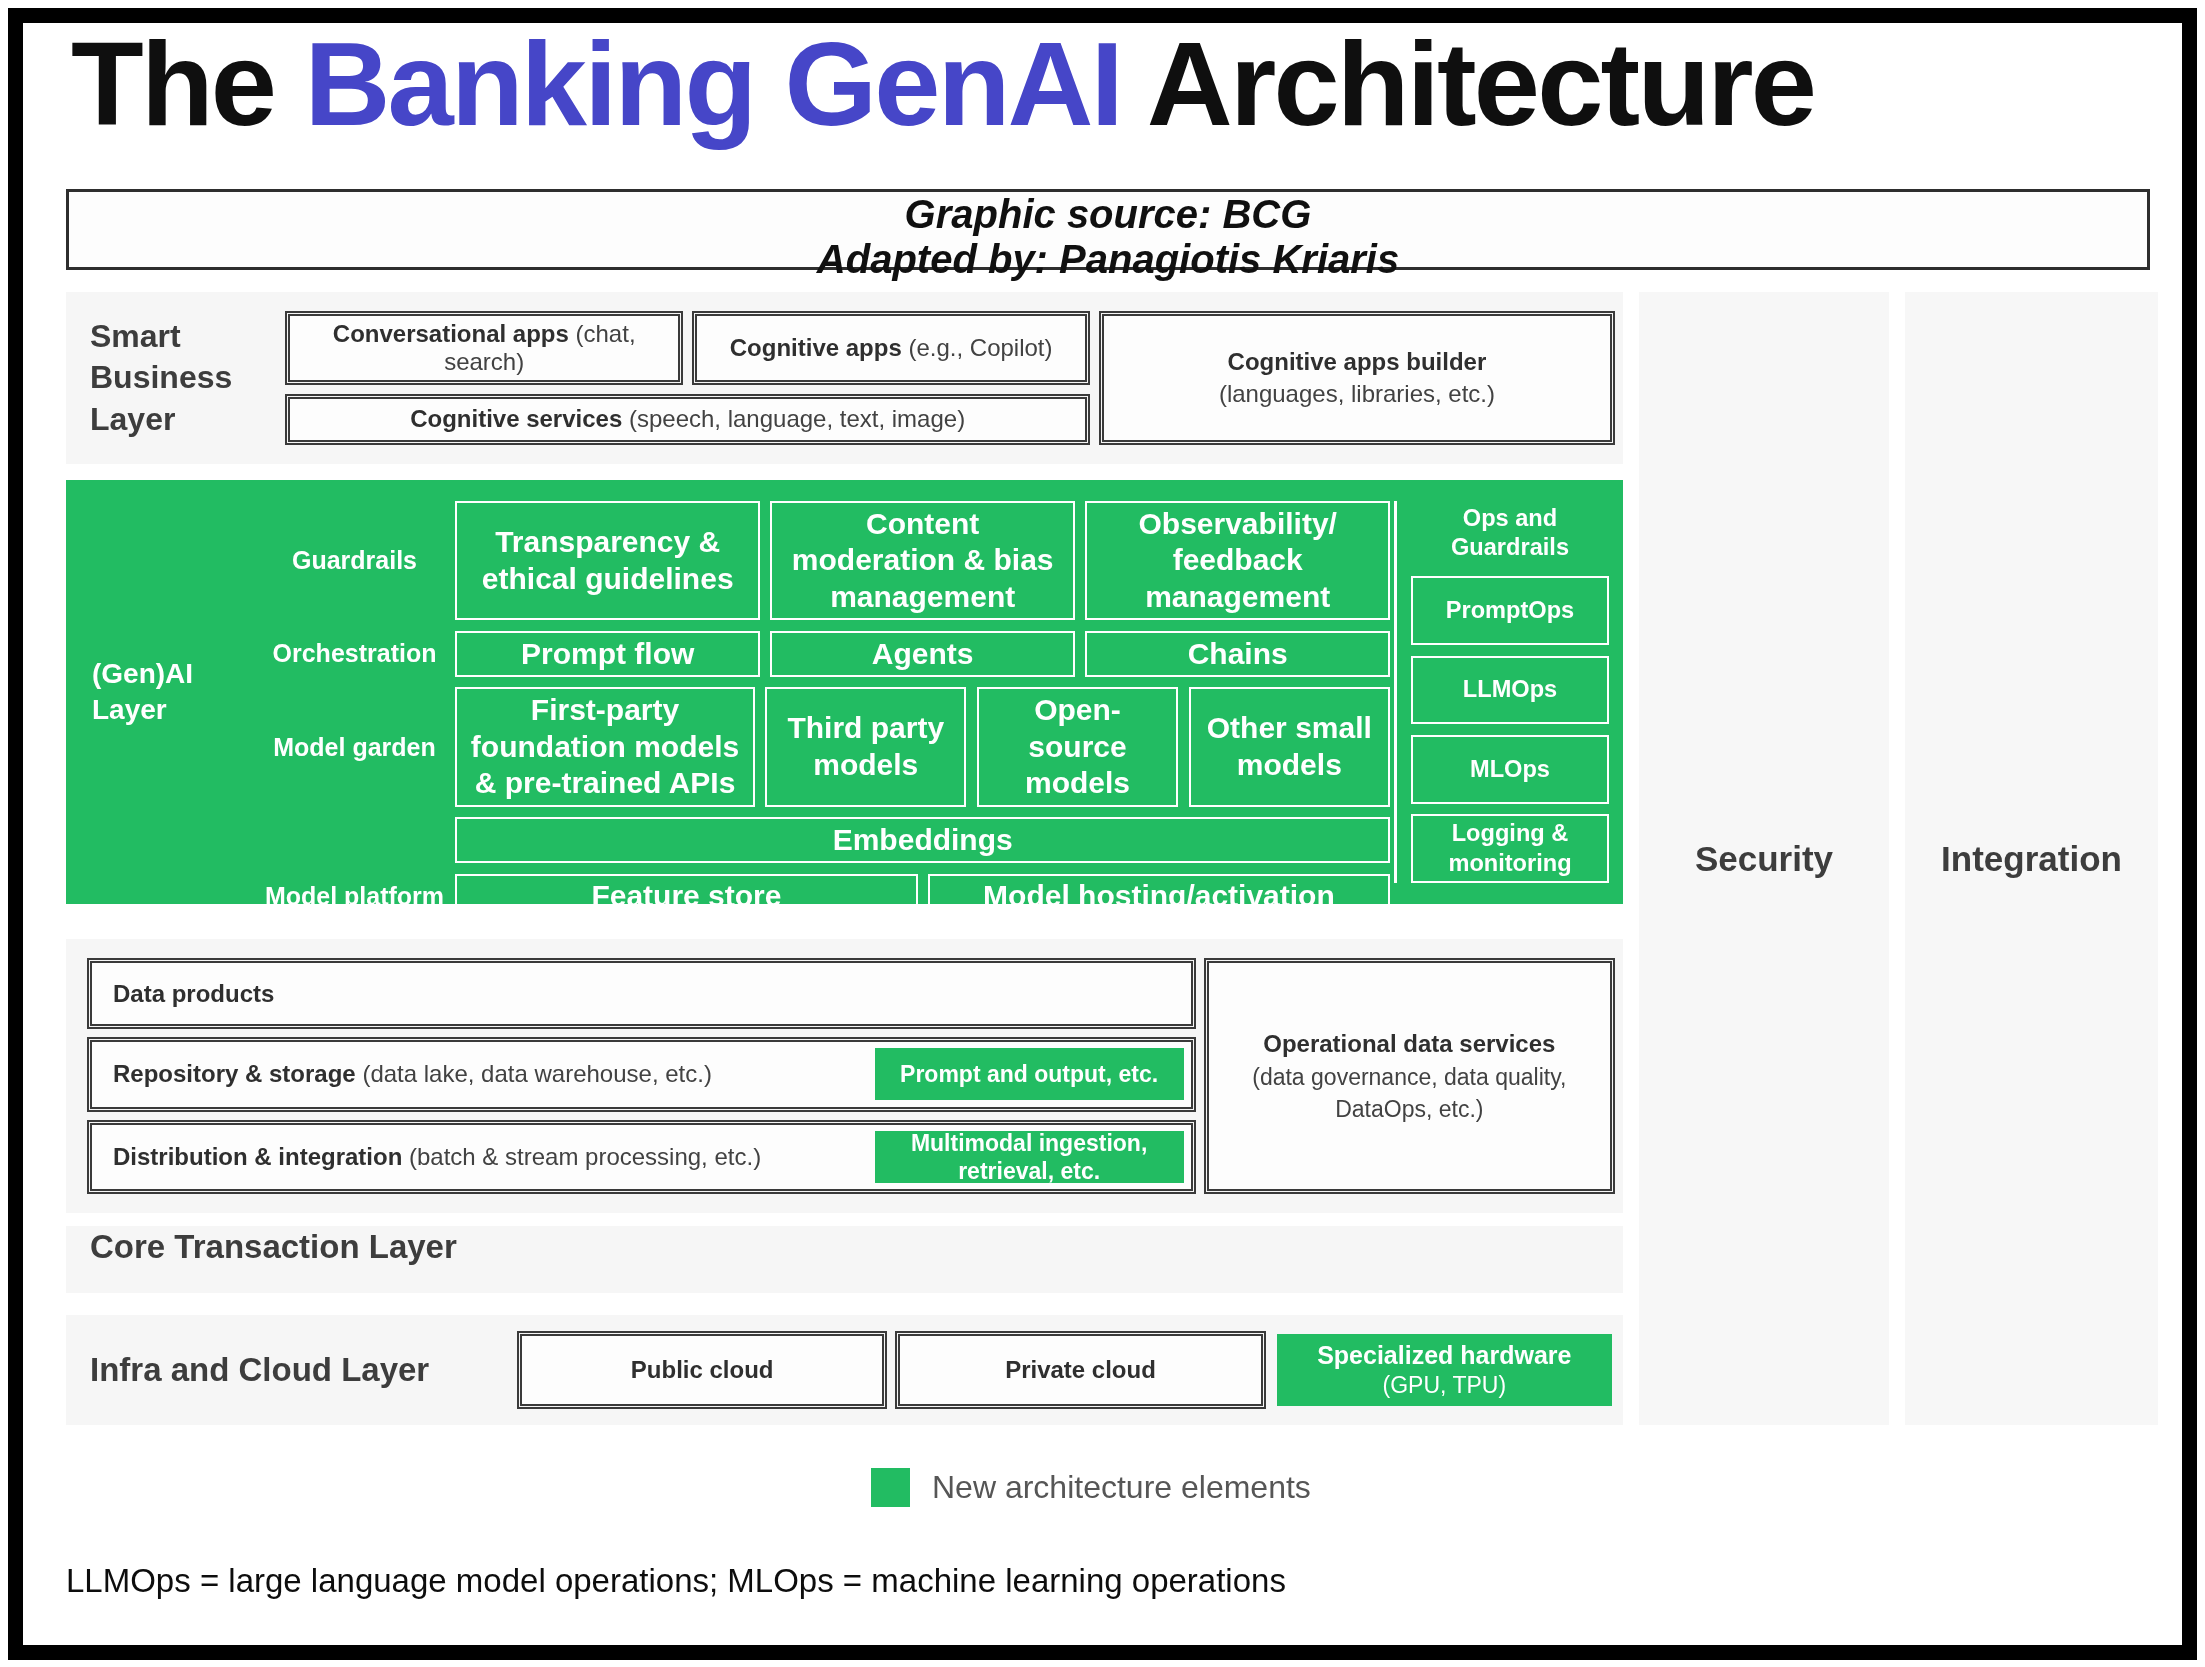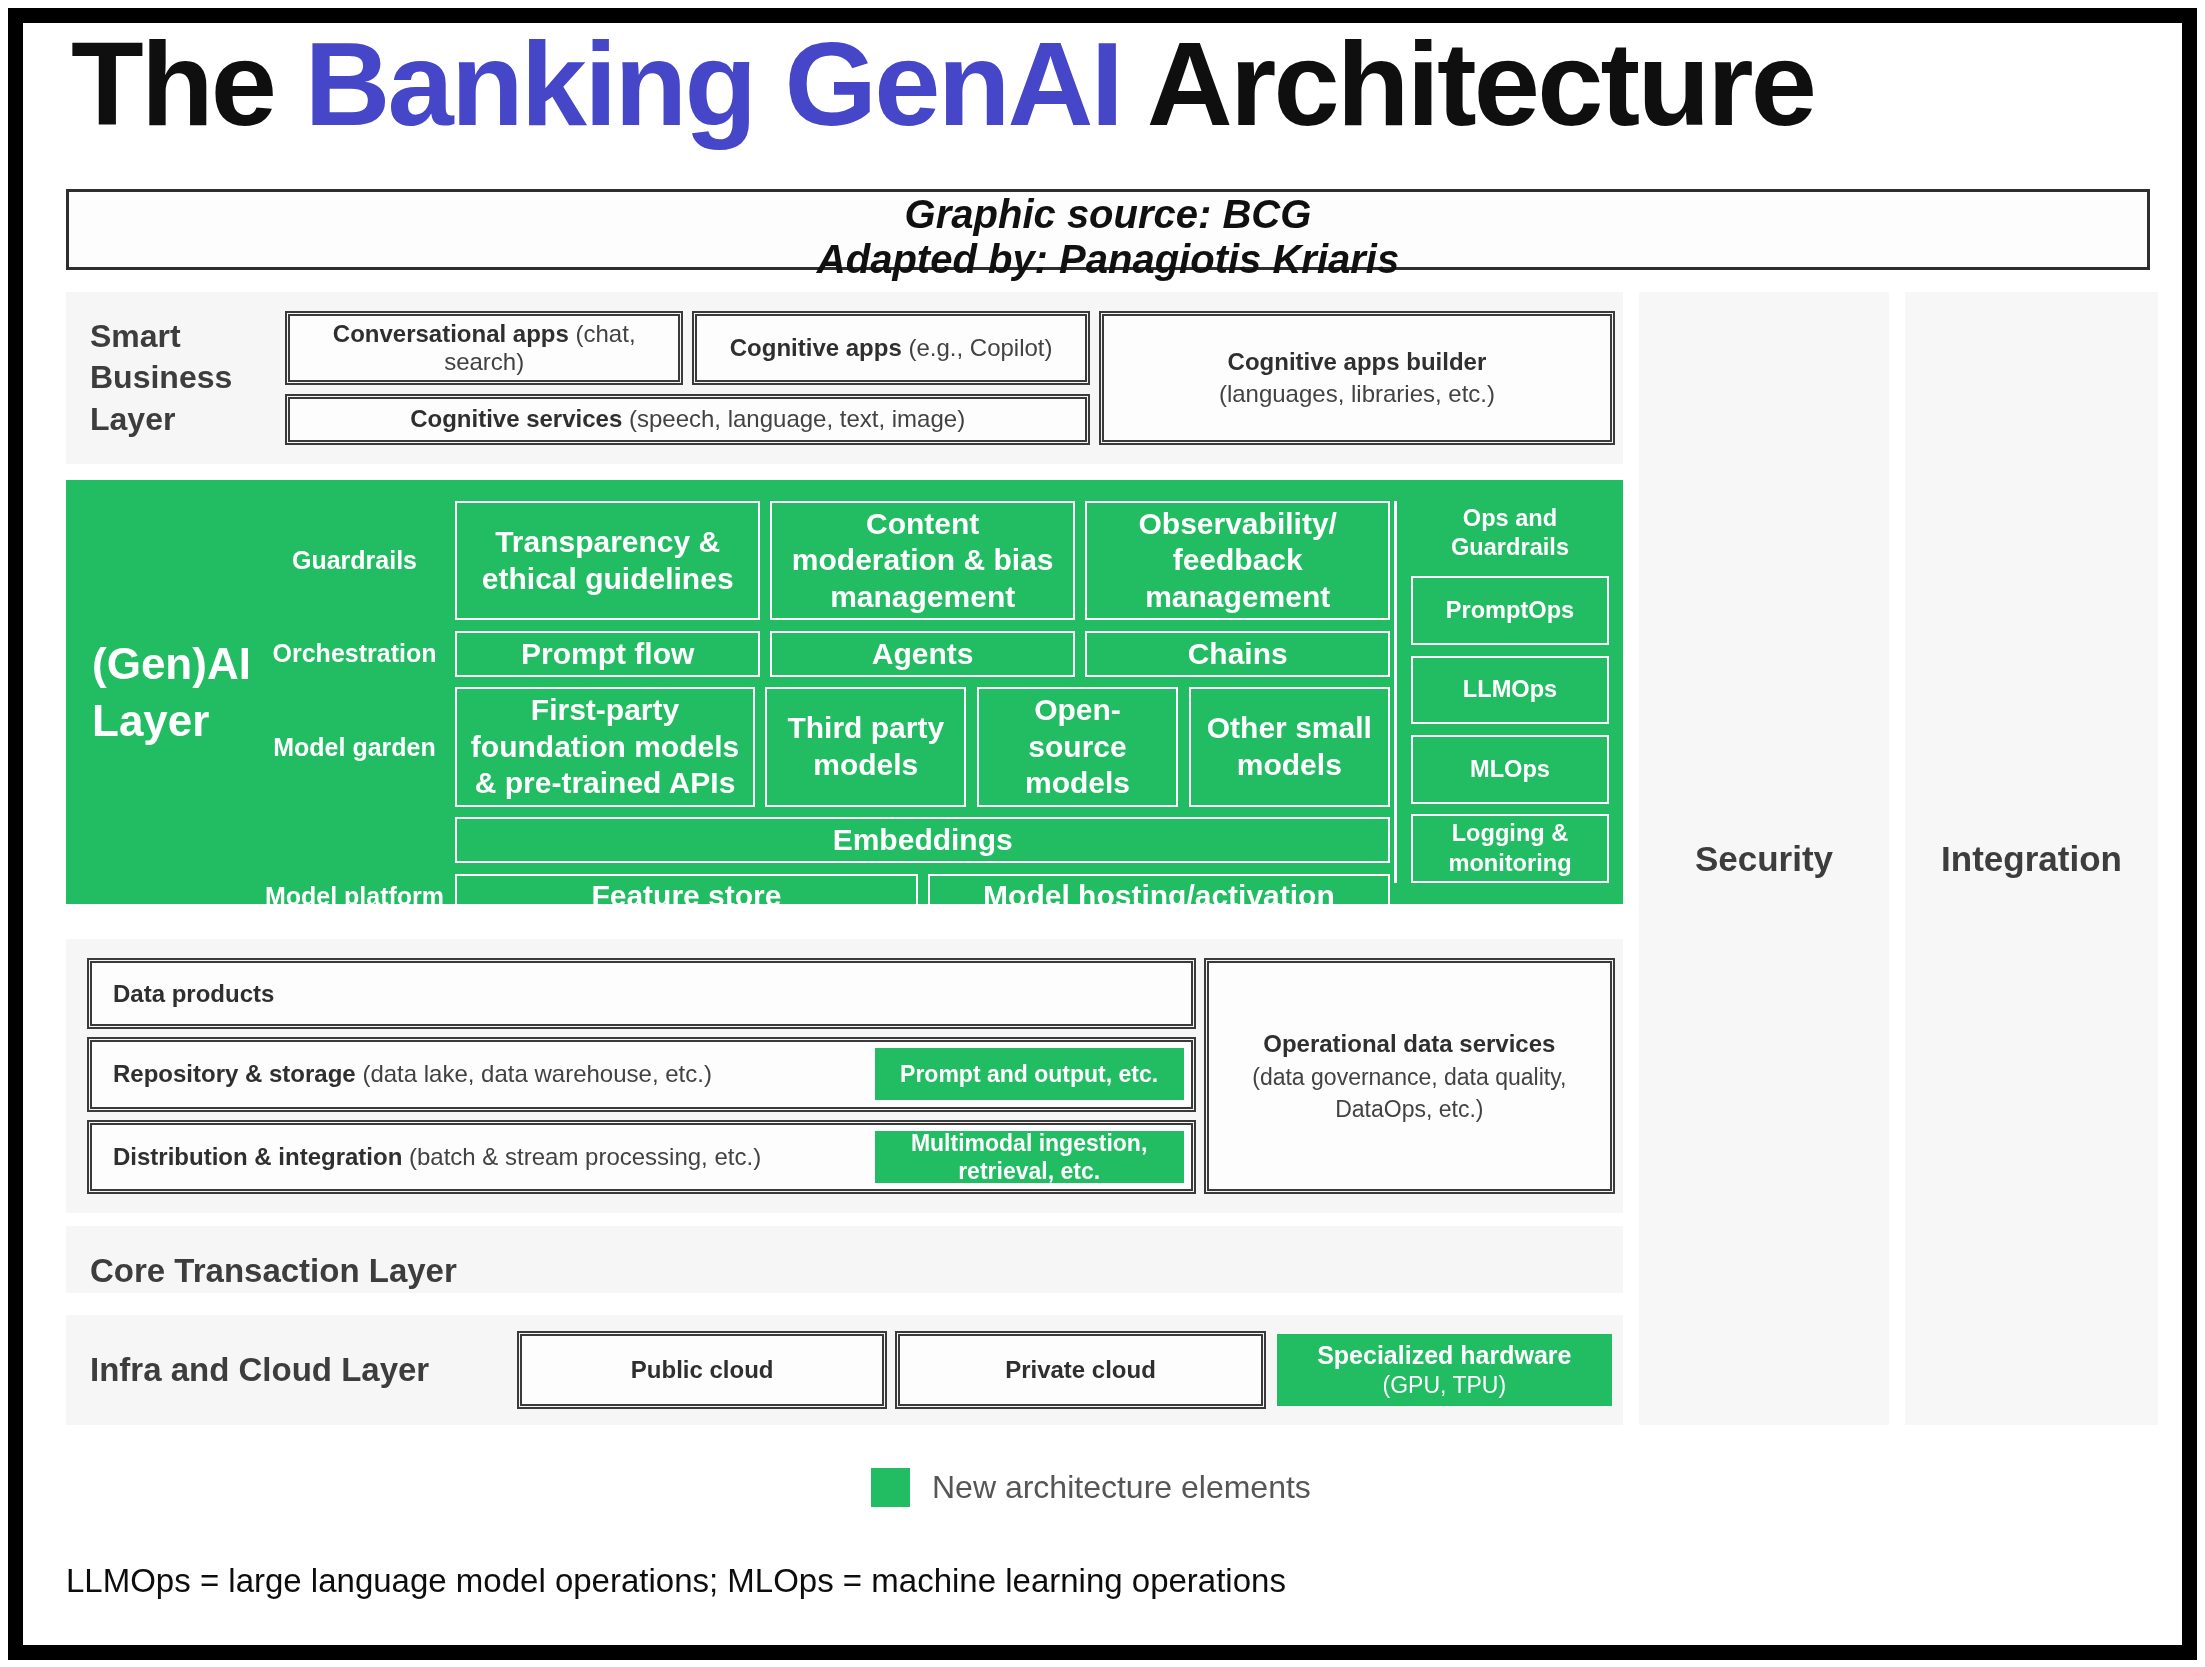--- a/index.html
+++ b/index.html
@@ -59,21 +59,21 @@
   .span2col{grid-column:1/3;grid-row:2;}
   .span2row{grid-column:3;grid-row:1/3;flex-direction:column;line-height:1.35;}
 
   
   .genai{
     left:66px;top:480px;width:1557px;height:424px;background:var(--green);
     padding:21px 233px 21px 24px;display:flex;flex-direction:column;gap:10.4px;position:absolute;
   }
   .genai-label{
     position:absolute;left:26px;top:50%;transform:translateY(-50%);
-    color:#fff;font-size:44px;font-weight:700;line-height:1.3;width:174px;
+    color:#fff;font-size:28px;font-weight:700;line-height:1.3;width:174px;
   }
   .grow{flex:1;display:flex;align-items:stretch;}
   .grow-label{
     width:181px;margin-left:174px;flex:none;display:flex;align-items:center;justify-content:center;
     text-align:center;color:#fff;font-weight:700;font-size:25px;
   }
   .grow-boxes{flex:1;display:flex;gap:10.4px;margin-left:10.4px;}
   .gbox{
     flex:1;border:2.8px solid #fff;display:flex;align-items:center;justify-content:center;
     text-align:center;color:#fff;font-weight:700;font-size:30px;line-height:1.22;padding:2.8px 9.7px;
@@ -104,21 +104,21 @@
   .haschip{position:relative;padding-right:333px;}
   .chip{
     position:absolute;right:7px;top:6.2px;bottom:6.2px;width:309px;background:var(--green);
     display:flex;align-items:center;justify-content:center;text-align:center;
     color:#fff;font-weight:700;font-size:23px;line-height:1.22;padding:0 11px;
   }
   .opsvc{grid-column:2;grid-row:1/4;flex-direction:column;line-height:1.4;padding:0 28px;}
   .opsvc .r{font-size:23px;}
 
   
-  .core{left:66px;top:1226px;width:1557px;height:67px;display:flex;align-items:flex-end;padding-left:24px;}
+  .core{left:66px;top:1226px;width:1557px;height:67px;display:flex;align-items:flex-start;padding-left:24px;}
   .core .layer-label{font-size:33px;}
   .infra{left:66px;top:1315px;width:1557px;height:110px;display:flex;align-items:center;padding:0 11px 0 24px;}
   .infra .layer-label{width:430px;flex:none;font-size:33px;}
   .infra-boxes{flex:1;display:flex;gap:14px;height:72px;}
   .infra-boxes .wbox{flex:1;}
   .hw{
     flex:1;background:var(--green);display:flex;flex-direction:column;align-items:center;justify-content:center;
     text-align:center;color:#fff;line-height:1.3;
   }
   .hw .b{font-weight:700;font-size:25px;}

